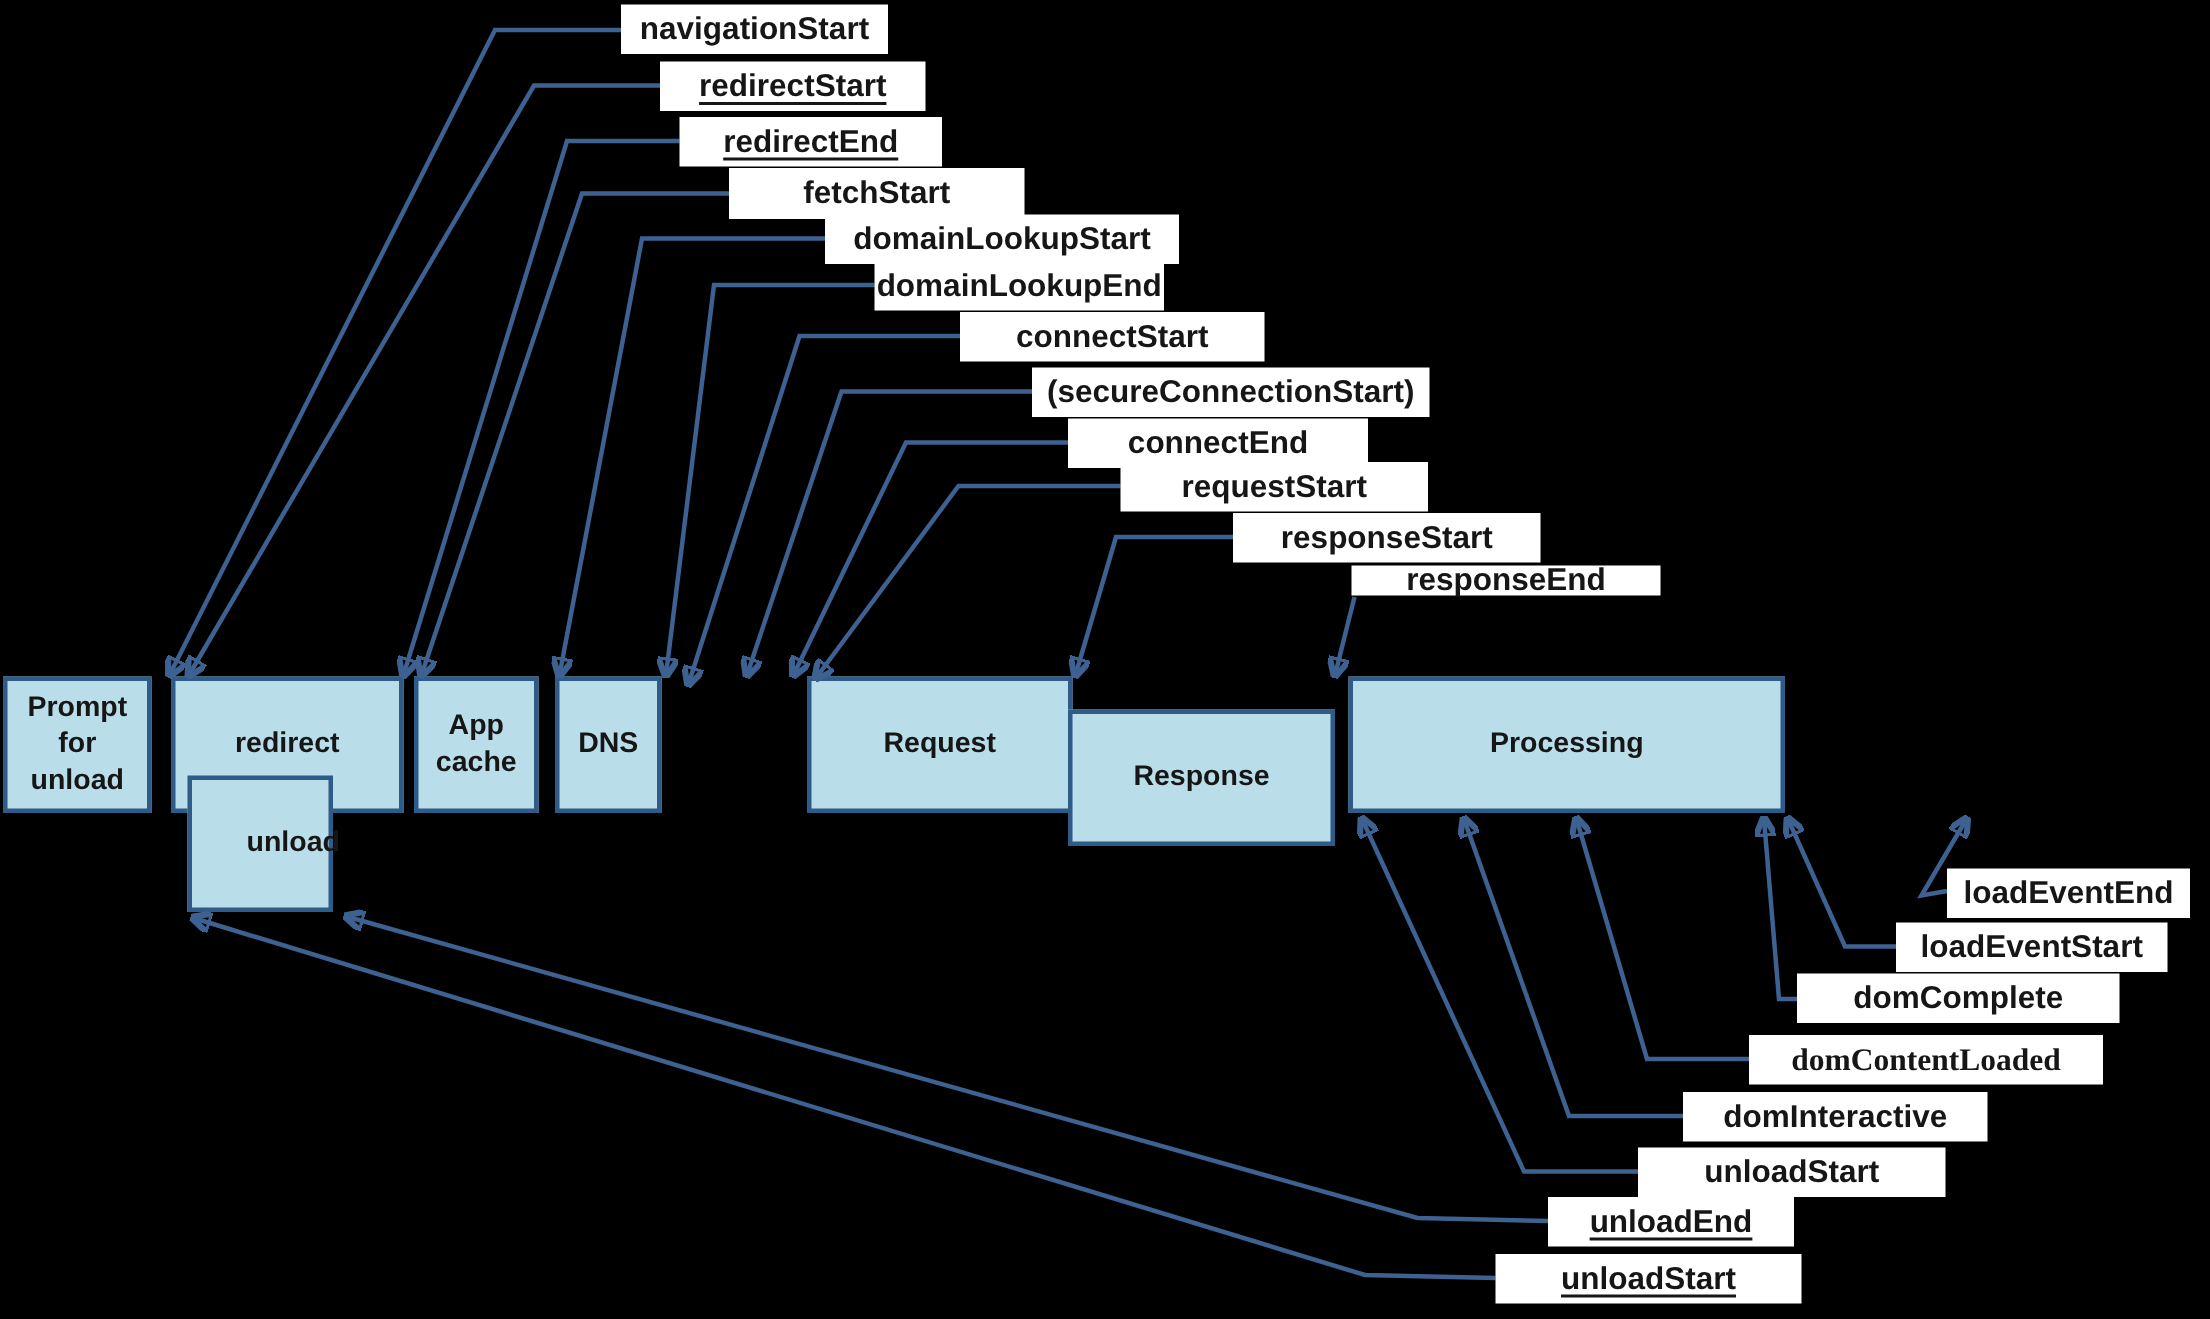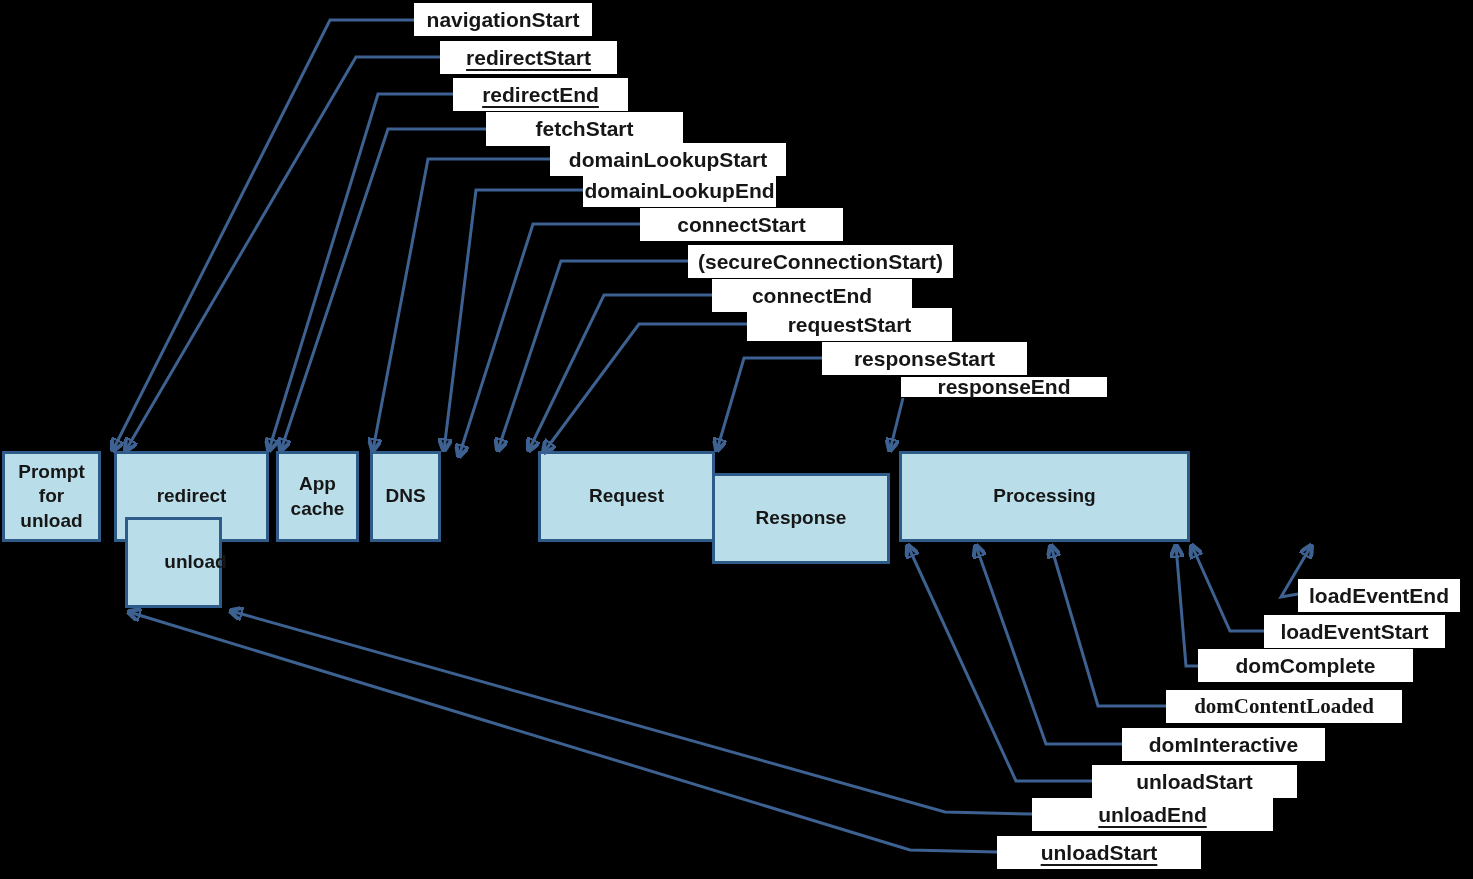--- a/index.html
+++ b/index.html
@@ -167,20 +167,20 @@
     </div>
   <div class="evt" style="left:1166px; top:690px; width:236px; height:33px;font-family:Liberation Serif, serif;">
       <span>domContentLoaded</span>
     </div>
   <div class="evt" style="left:1122px; top:728px; width:203px; height:33px;">
       <span>domInteractive</span>
     </div>
   <div class="evt" style="left:1092px; top:765px; width:205px; height:33px;">
       <span>unloadStart</span>
     </div>
-  <div class="evt u" style="left:1032px; top:798px; width:241px; height:33px;">
+  <div class="evt u" style="left:1032px; top:798px; width:164px; height:33px;">
       <span>unloadEnd</span>
     </div>
   <div class="evt u" style="left:997px;  top:836px; width:204px; height:33px;">
       <span>unloadStart</span>
     </div>
 
 </div>
 
 </body></html>

